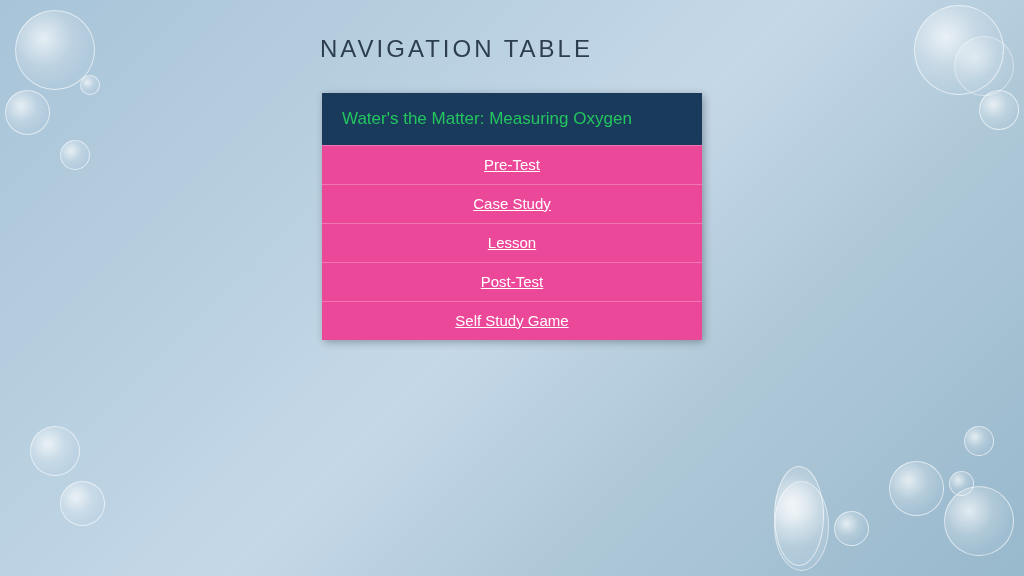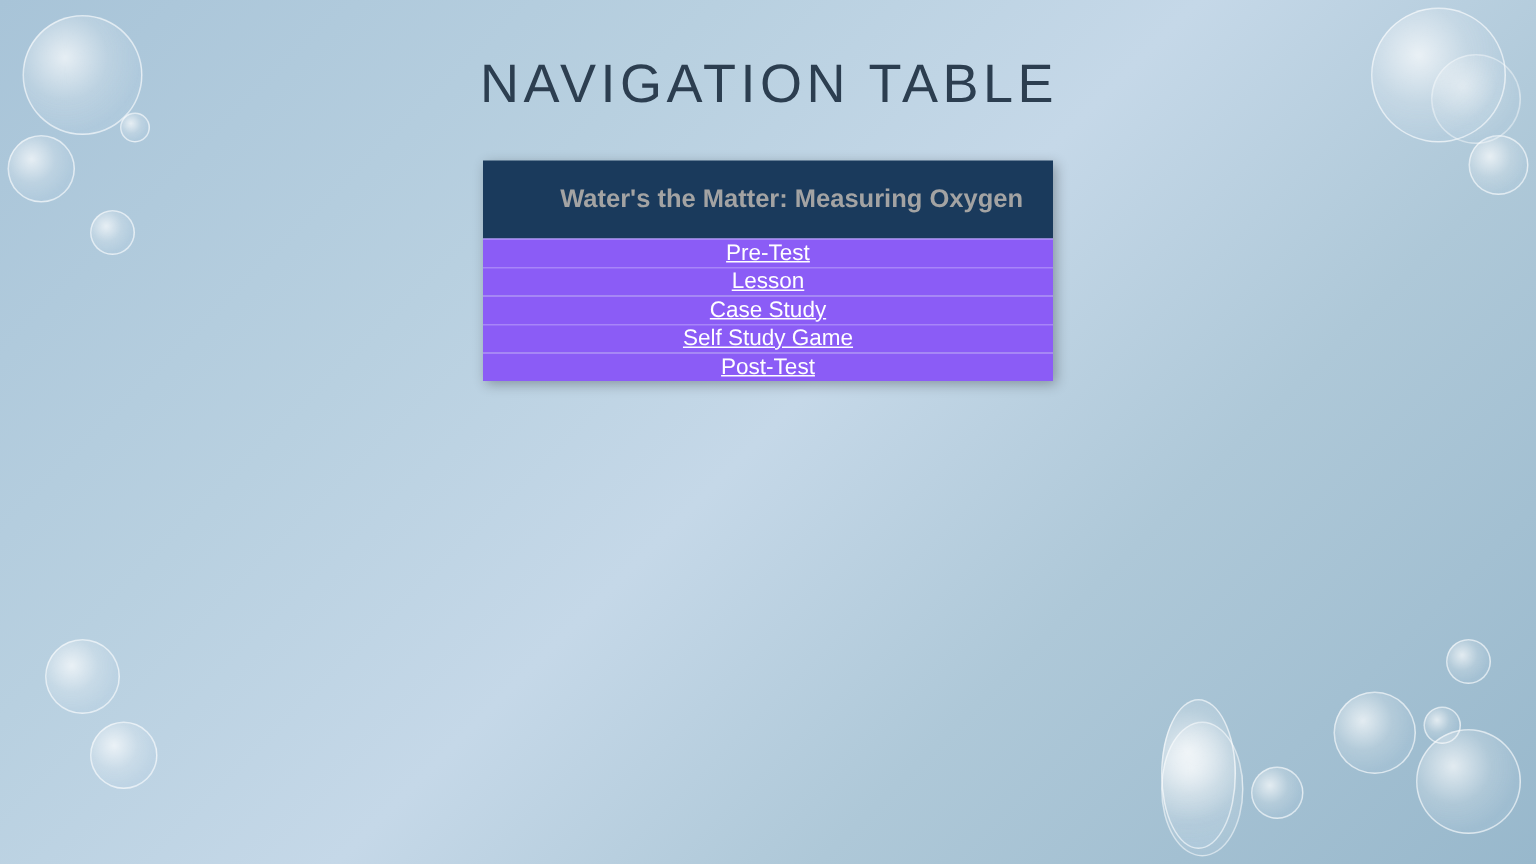--- a/index.html
+++ b/index.html
@@ -45,21 +45,21 @@
     }
     .bubble-pill-1 {
       width: 55px; height: 90px;
       bottom: 5px; right: 195px;
       border-radius: 50%;
     }
 
     .page-title {
       text-align: left;
       padding: 35px 0 0 320px;
-      font-size: 36px;
+      font-size: 24px;
       font-weight: 400;
       letter-spacing: 3px;
       color: #2c3e50;
       text-transform: uppercase;
     }
 
     .nav-table-container {
       display: flex;
       justify-content: center;
       align-items: flex-start;
@@ -67,33 +67,33 @@
     }
 
     .nav-table {
       width: 380px;
       border-collapse: collapse;
       box-shadow: 2px 2px 8px rgba(0,0,0,0.3);
     }
 
     .nav-table-header {
       background-color: #1a3a5c;
-      color: #a3a3a3;
-      font-weight: bold;
+      color: #22c55e;
+      font-weight: normal;
       font-size: 17px;
-      text-align: right;
+      text-align: left;
       padding: 14px 20px;
       line-height: 1.4;
     }
 
     .nav-table-row {
-      background-color: #8b5cf6;
+      background-color: #ec4899;
       border-top: 1px solid rgba(255,255,255,0.25);
       text-align: center;
-      padding: 0 20px;
+      padding: 10px 20px;
       cursor: pointer;
     }
 
     .nav-table-link {
       color: white;
       text-decoration: underline;
       font-size: 15px;
       font-weight: 400;
       cursor: pointer;
     }
@@ -118,19 +118,19 @@
 <div class="bubble bubble-15"></div>
 <div class="bubble-pill bubble-pill-1"></div>
 
 <div class="page-title">NAVIGATION TABLE</div>
 
 <div class="nav-table-container">
   <div class="nav-table">
     <div class="nav-table-header">Water's the Matter: Measuring Oxygen</div>
     <div id="nav-table-rows">
         <div class="nav-table-row"><span class="nav-table-link">Pre-Test</span></div>
+        <div class="nav-table-row"><span class="nav-table-link">Case Study</span></div>
         <div class="nav-table-row"><span class="nav-table-link">Lesson</span></div>
-        <div class="nav-table-row"><span class="nav-table-link">Case Study</span></div>
+        <div class="nav-table-row"><span class="nav-table-link">Post-Test</span></div>
         <div class="nav-table-row"><span class="nav-table-link">Self Study Game</span></div>
-        <div class="nav-table-row"><span class="nav-table-link">Post-Test</span></div>
       </div>
   </div>
 </div>
 
 </body></html>

